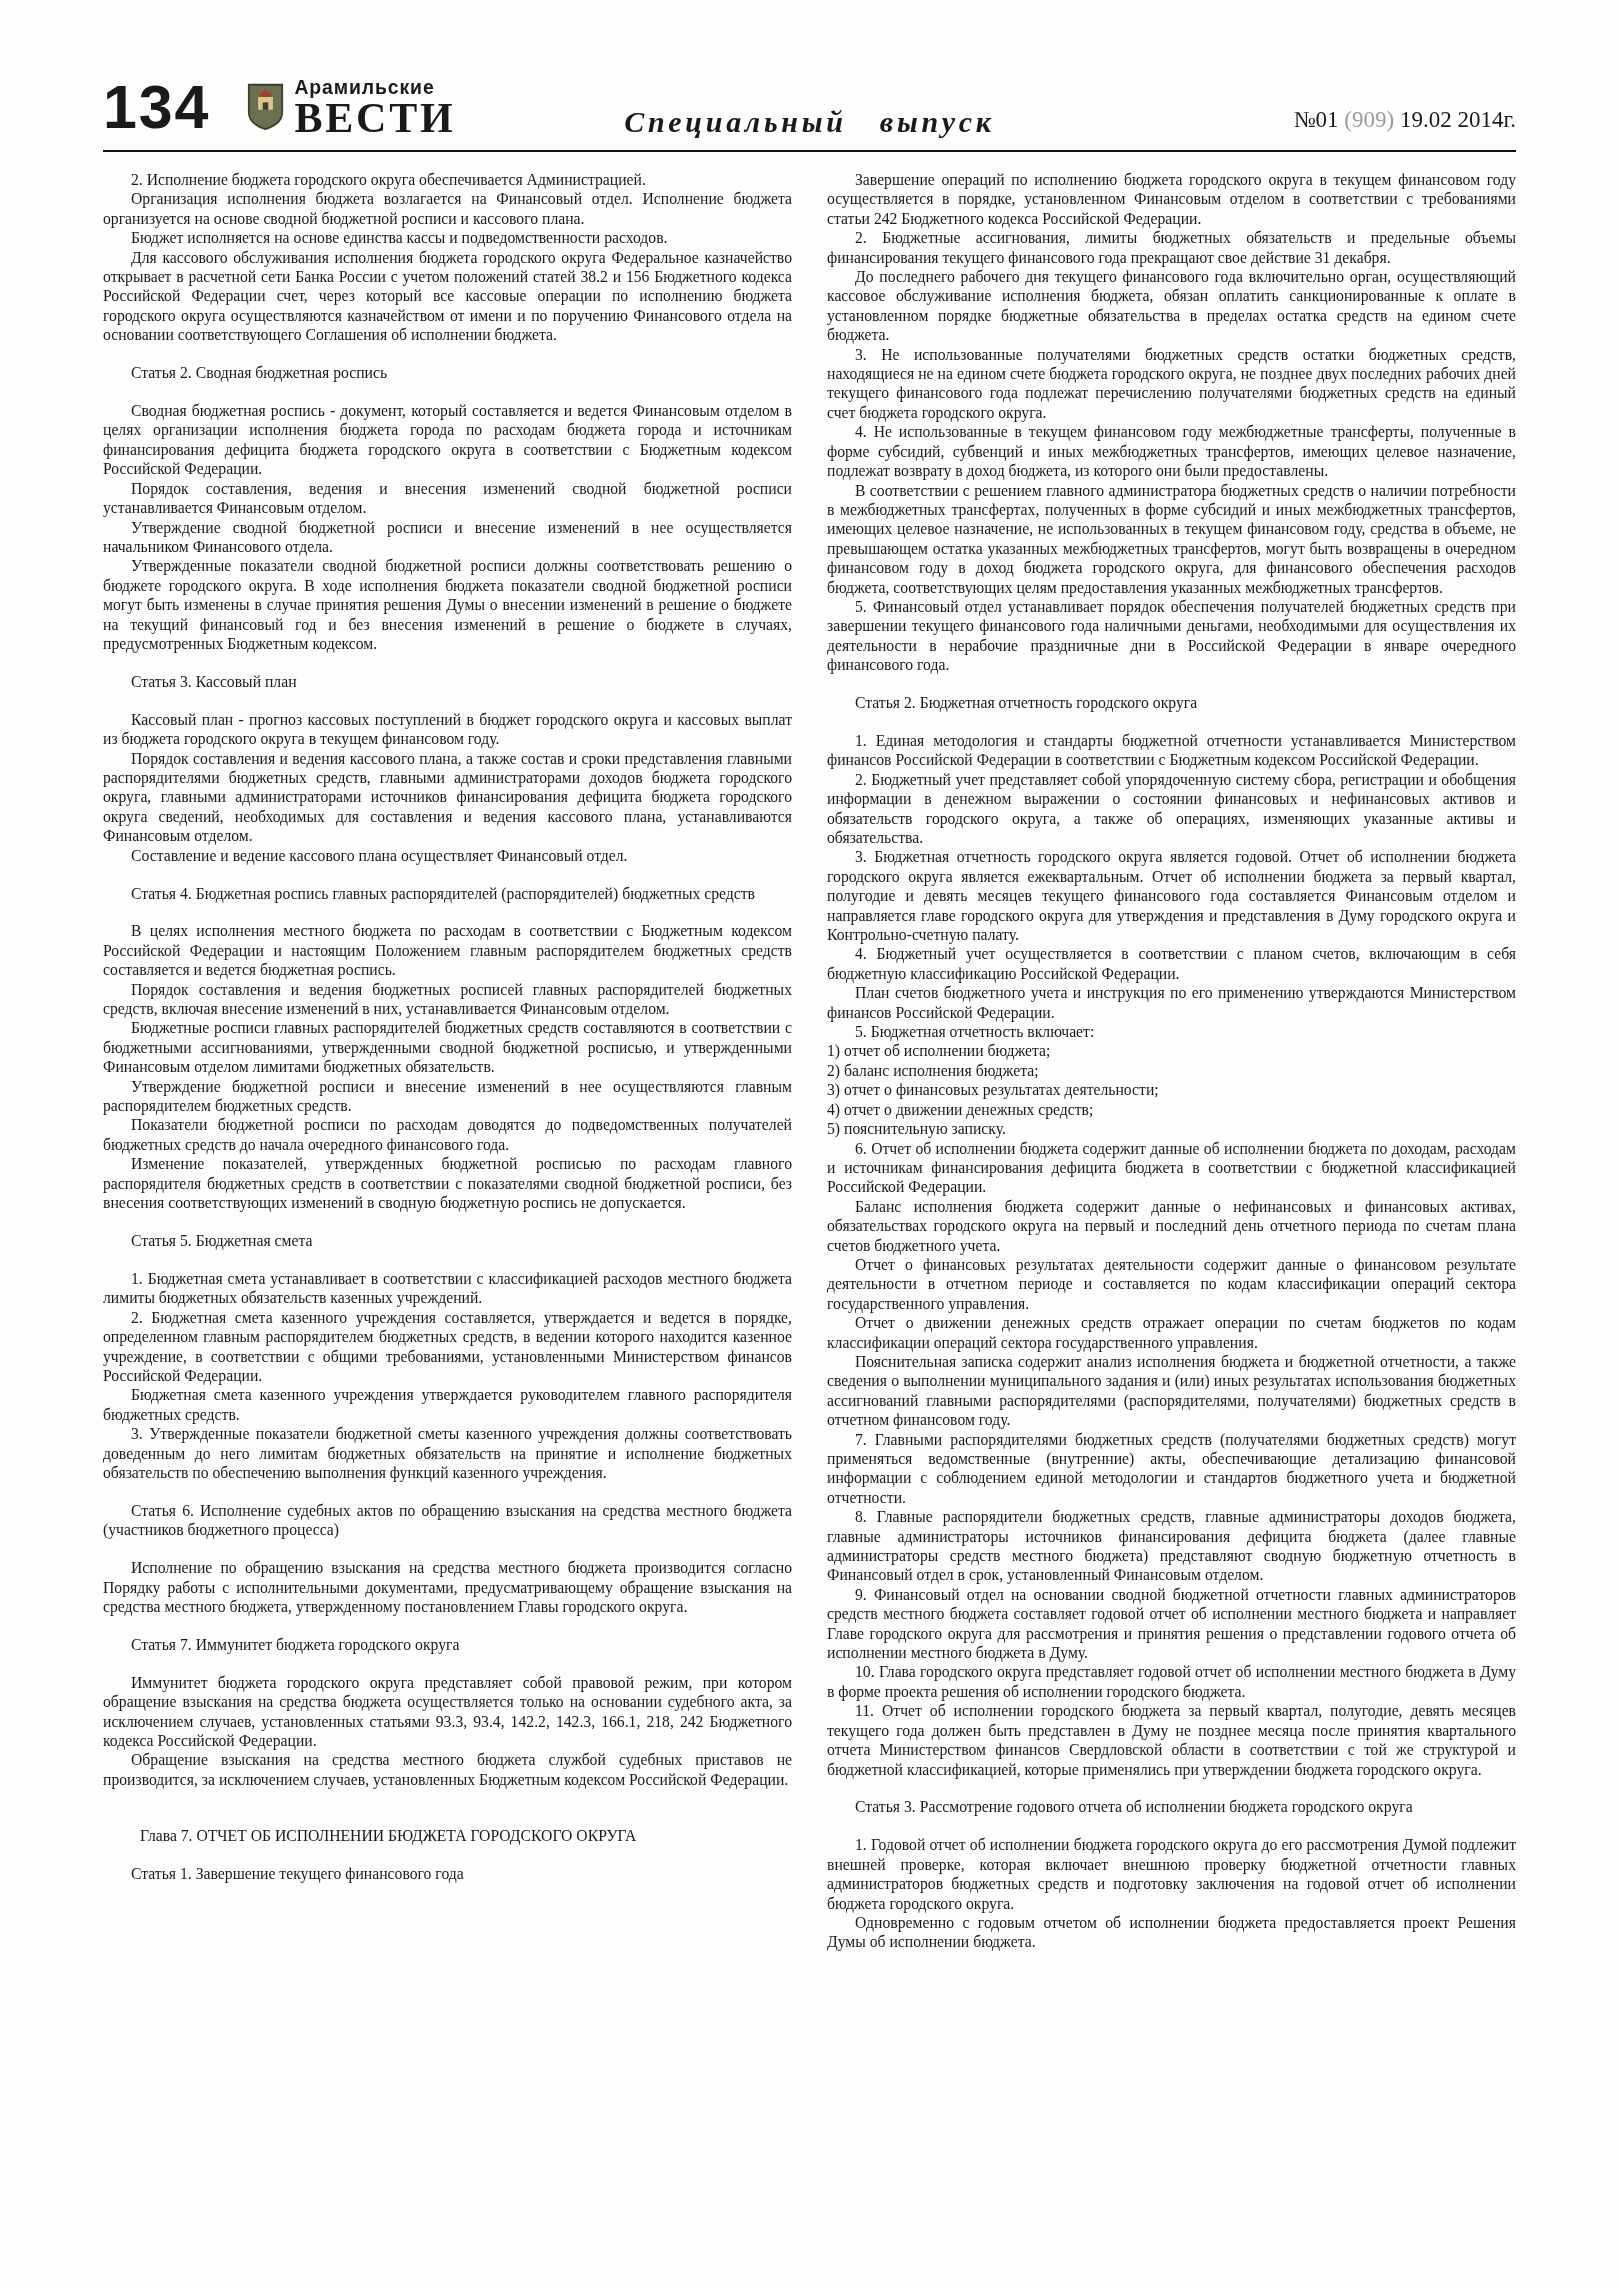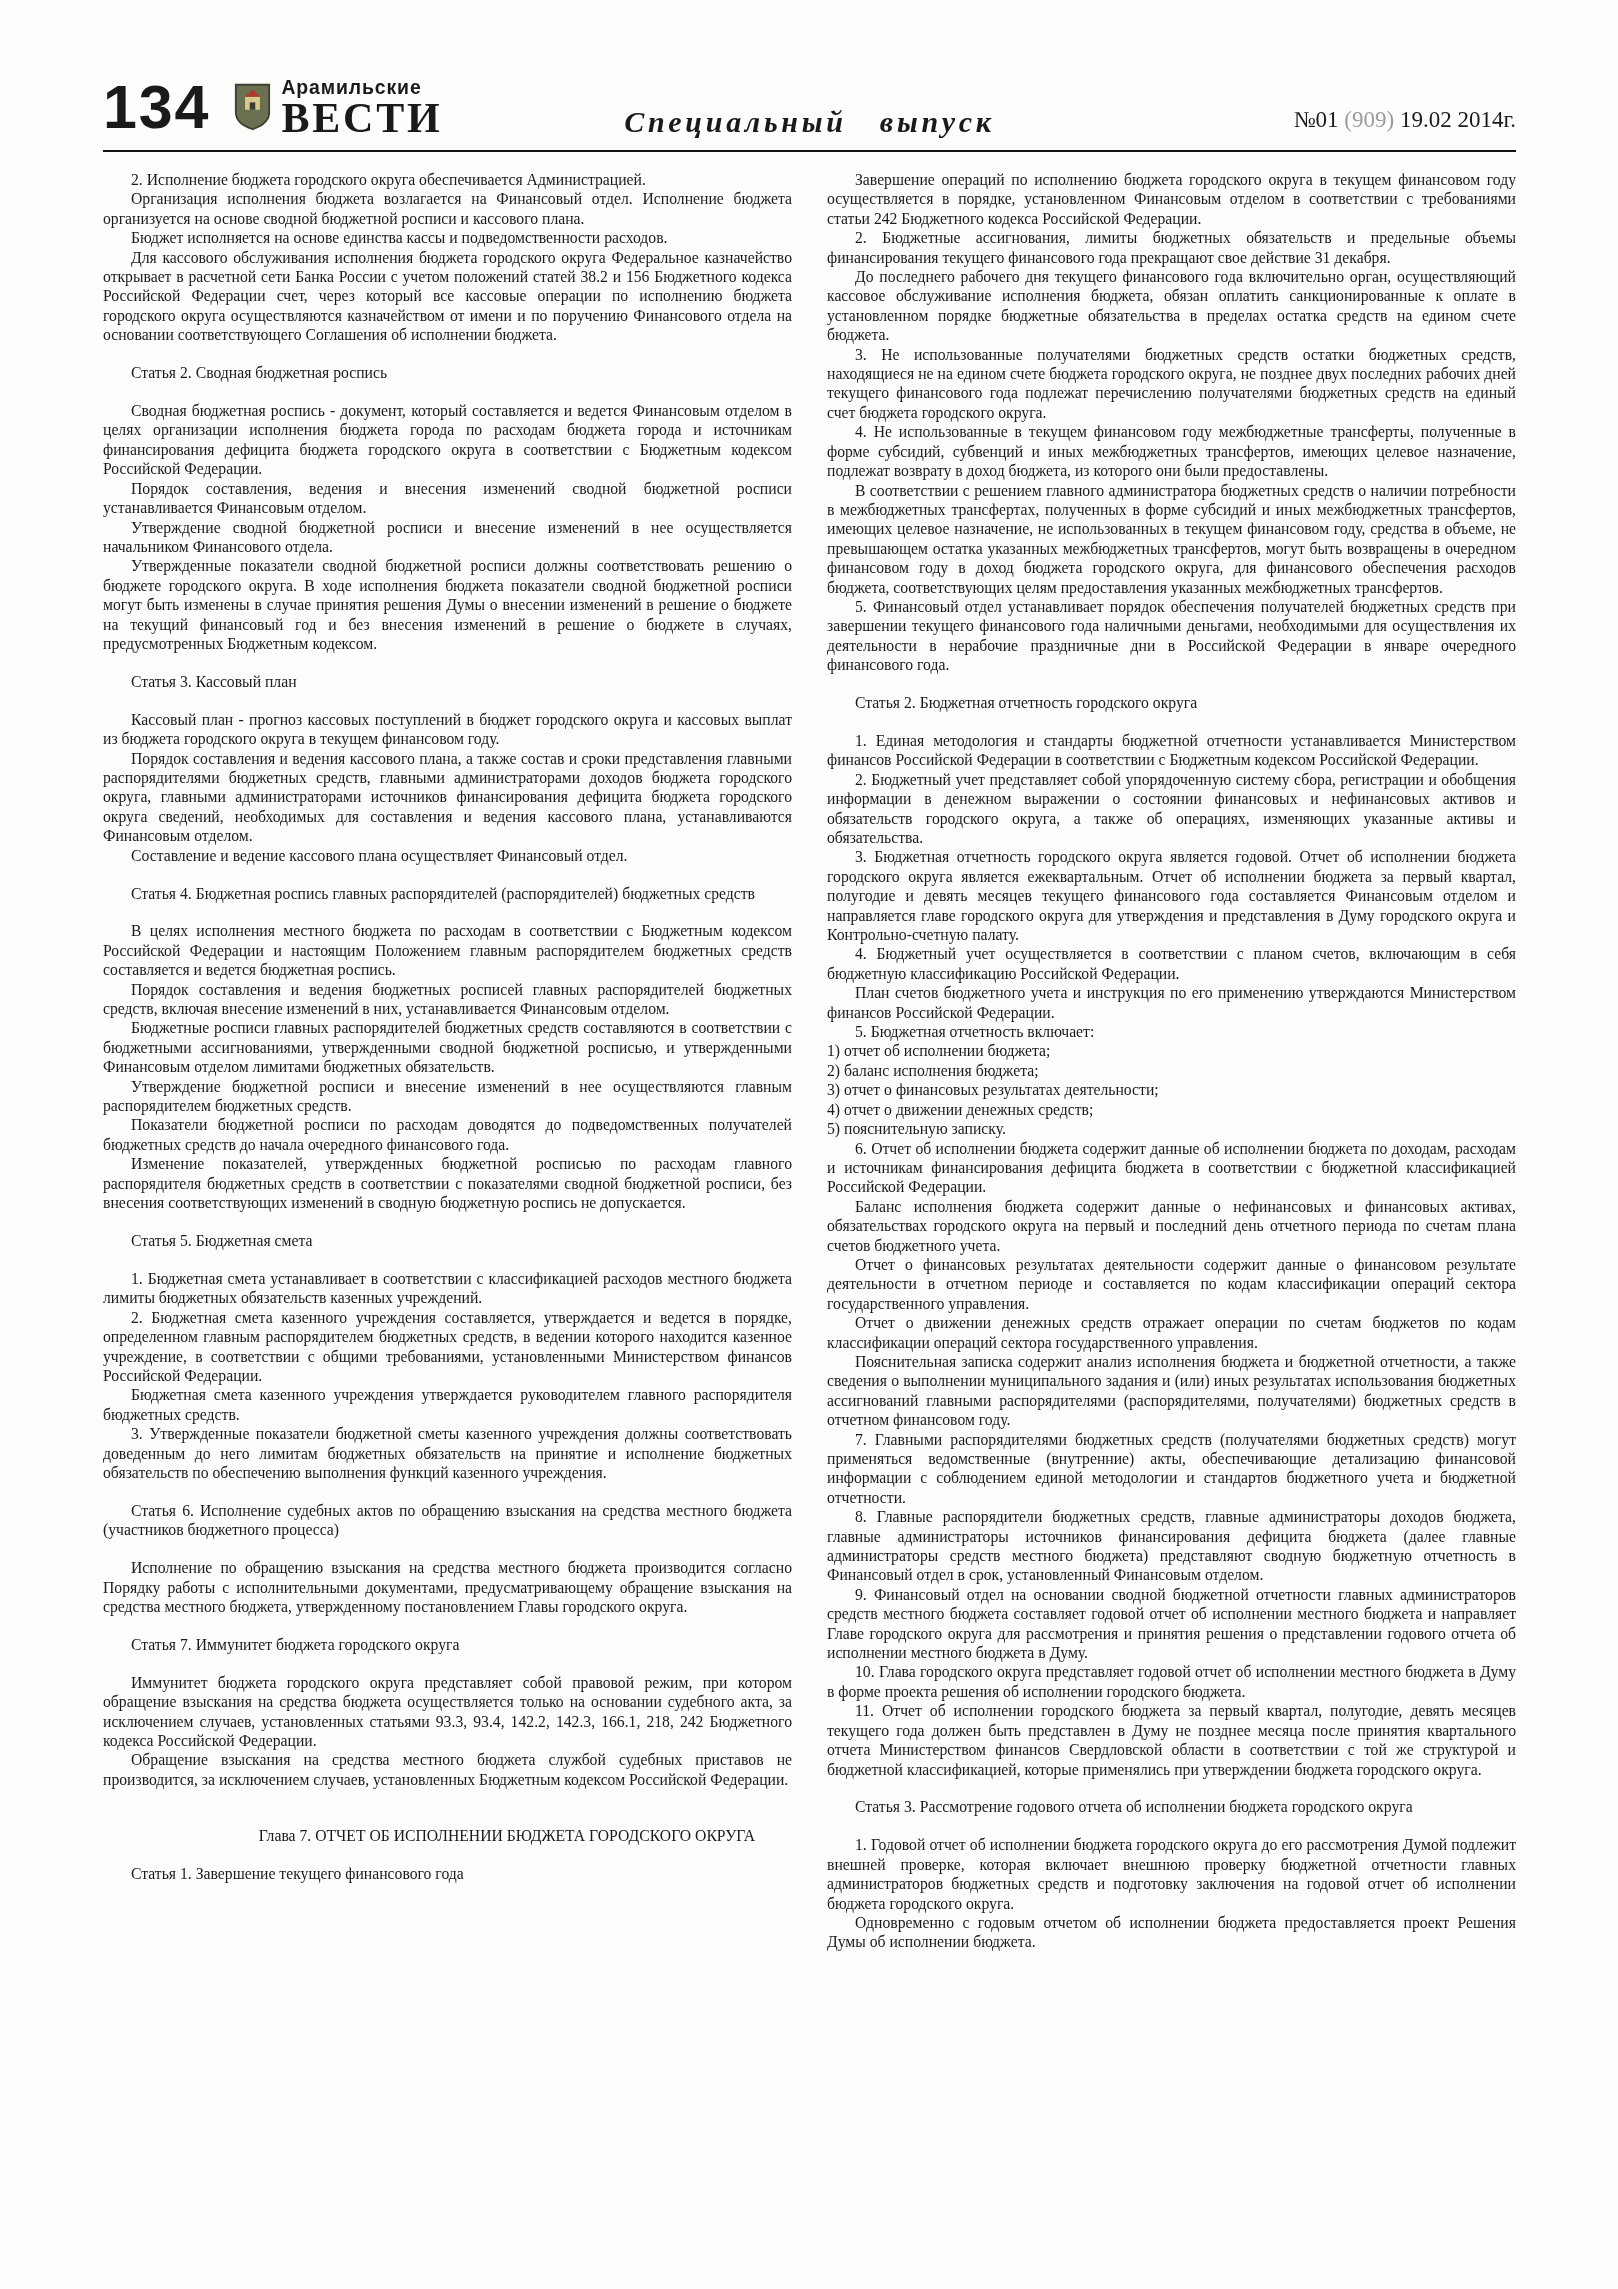--- a/index.html
+++ b/index.html
@@ -18,21 +18,21 @@
   
   .masthead {
     position: relative;
     display: flex;
     align-items: flex-end;
     justify-content: space-between;
     padding-top: 59px;
     padding-bottom: 11px;
     border-bottom: 2.8px solid #111;
   }
-  .mast-left { display: flex; align-items: center; gap: 23px; }
+  .mast-left { display: flex; align-items: center; gap: 36px; }
   .page-number {
     font-size: 61px;
     font-weight: bold;
     line-height: 1;
     letter-spacing: 1.8px;
     font-family: "Liberation Sans", "DejaVu Sans", sans-serif;
   }
   .logo { display: flex; align-items: center; gap: 9.2px; }
   .emblem { display: inline-block; line-height: 0; }
   .logo-text { display: flex; flex-direction: column; }
@@ -80,21 +80,21 @@
     line-height: 19.4px;
     text-align: justify;
     hyphens: auto;
   }
   .col p { margin: 0; }
   .col p.p  { text-indent: 28px; }
   .col p.li { text-indent: 0; text-align: left; }
   .col p.h  { text-indent: 28px; margin: 18.5px 0; }
   .col p.hc {
     text-indent: 0;
-    text-align: right;
+    text-align: left;
     margin: 37px 37px 18.5px;
   }
 </style>
 </head>
 <body>
 
 <div class="page">
 
   <header class="masthead">
     <div class="mast-left">

